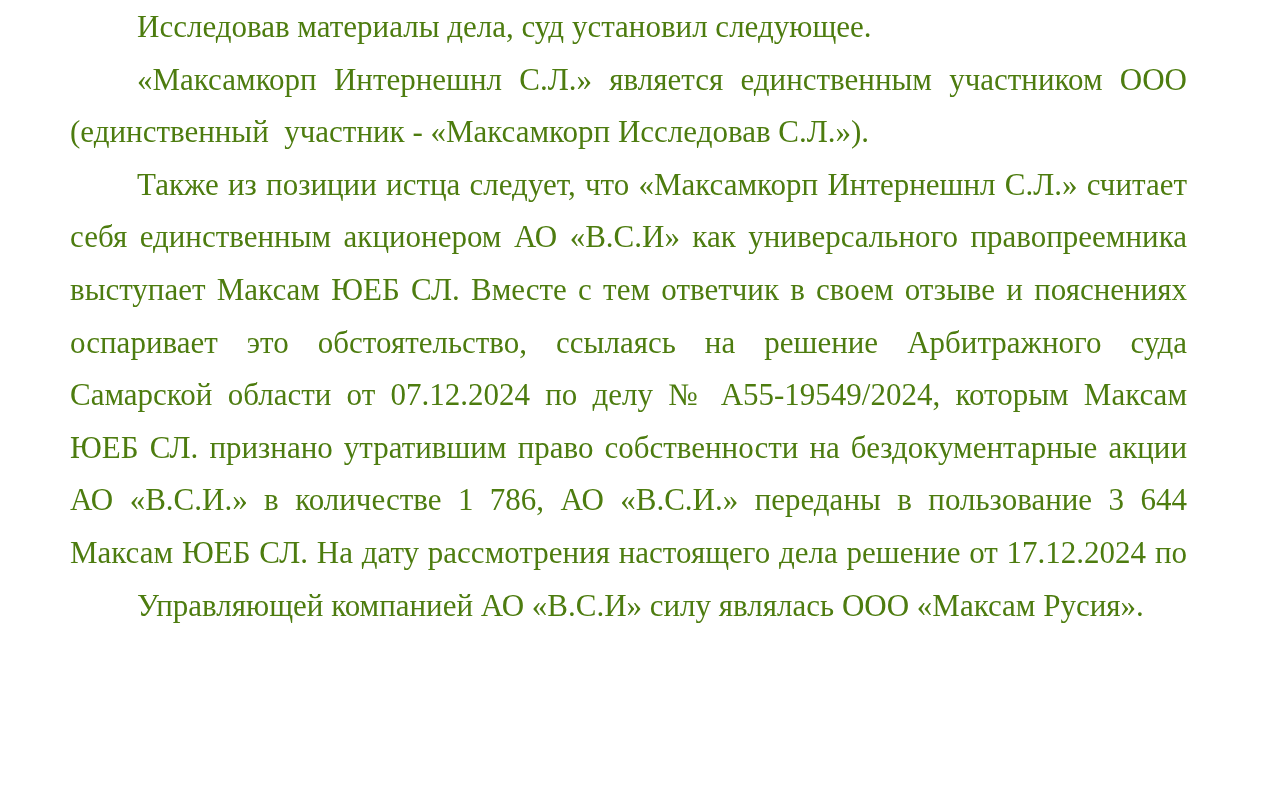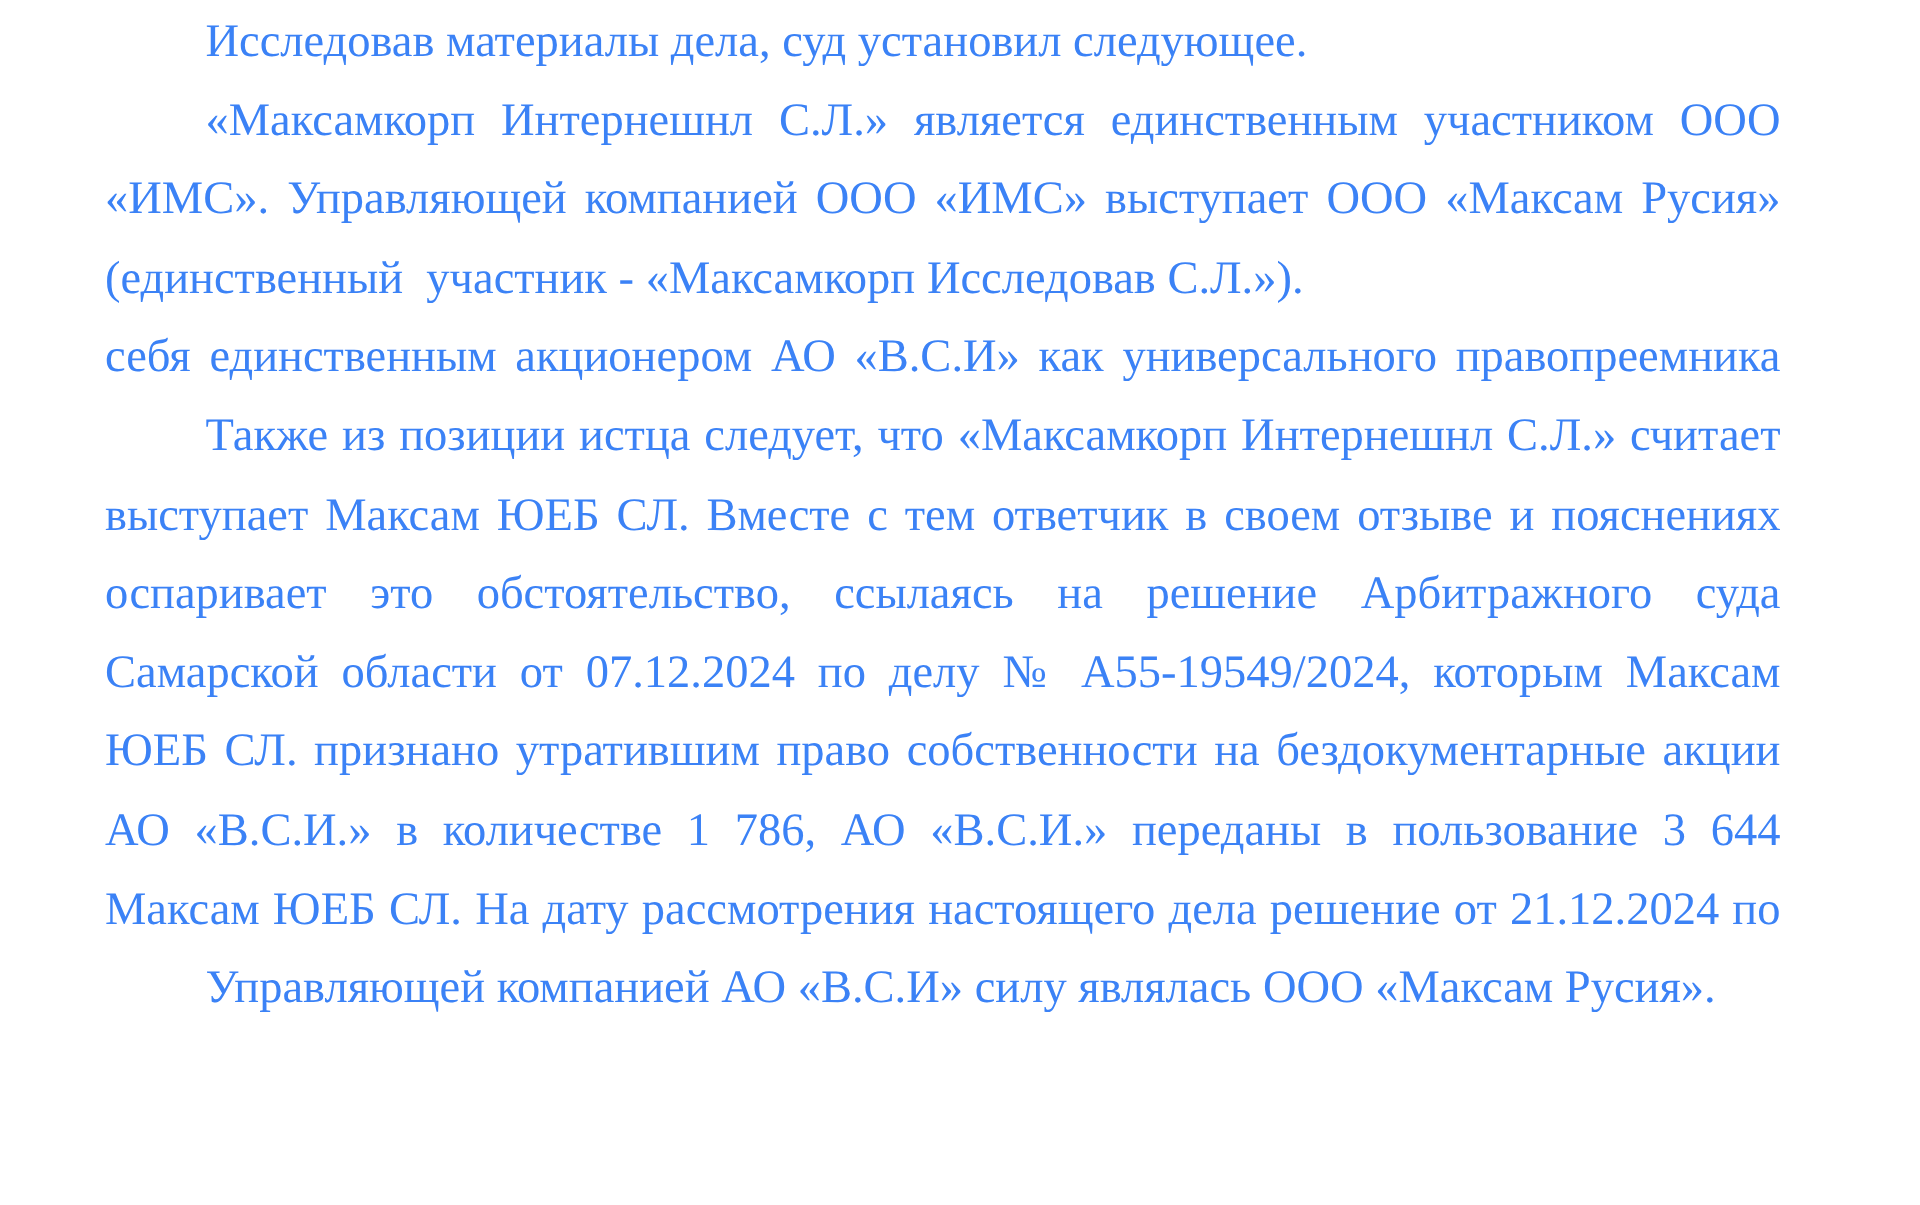--- a/index.html
+++ b/index.html
@@ -8,21 +8,21 @@
     height: 803px;
     background: #ffffff;
     overflow: hidden;
   }
   .page {
     width: 1280px;
     height: 803px;
     padding: 1px 93px 0 70px;
     font-family: "Liberation Serif", "DejaVu Serif", serif;
     font-size: 31px;
-    color: #3b82f6;
+    color: #4d7c0f;
     -webkit-font-smoothing: antialiased;
   }
   .para { margin: 0; padding: 0; }
   .line {
     display: block;
     height: 52.6px;
     line-height: 52.6px;
     overflow: visible;
   }
   
@@ -43,32 +43,31 @@
 <body>
 
 <div class="page">
 
   <p class="para">
     <span class="line left indent">Исследовав материалы дела, суд установил следующее.</span>
   </p>
 
   <p class="para">
     <span class="line just indent">«Максамкорп Интернешнл С.Л.» является единственным участником ООО</span>
-    <span class="line just">«ИМС». Управляющей компанией ООО «ИМС» выступает ООО «Максам Русия»</span>
     <span class="line left">(единственный  участник - «Максамкорп Исследовав С.Л.»).</span>
   </p>
 
   <p class="para">
+    <span class="line just indent">Также из позиции истца следует, что «Максамкорп Интернешнл С.Л.» считает</span>
     <span class="line just">себя единственным акционером АО «В.С.И» как универсального правопреемника</span>
-    <span class="line just indent">Также из позиции истца следует, что «Максамкорп Интернешнл С.Л.» считает</span>
     <span class="line just">выступает Максам ЮЕБ СЛ. Вместе с тем ответчик в своем отзыве и пояснениях</span>
     <span class="line just">оспаривает это обстоятельство, ссылаясь на решение Арбитражного суда</span>
     <span class="line just">Самарской области от 07.12.2024 по делу № А55-19549/2024, которым  Максам</span>
     <span class="line just">ЮЕБ СЛ. признано утратившим право собственности на бездокументарные акции</span>
     <span class="line just">АО «В.С.И.» в количестве 1 786, АО «В.С.И.» переданы в пользование 3 644</span>
-    <span class="line just">Максам ЮЕБ СЛ. На дату рассмотрения настоящего дела решение от 21.12.2024 по</span>
+    <span class="line just">Максам ЮЕБ СЛ. На дату рассмотрения настоящего дела решение от 17.12.2024 по</span>
   </p>
 
   <p class="para">
     <span class="line left indent">Управляющей компанией АО «В.С.И» силу являлась ООО «Максам Русия».</span>
   </p>
 
 </div>
 
 </body></html>

